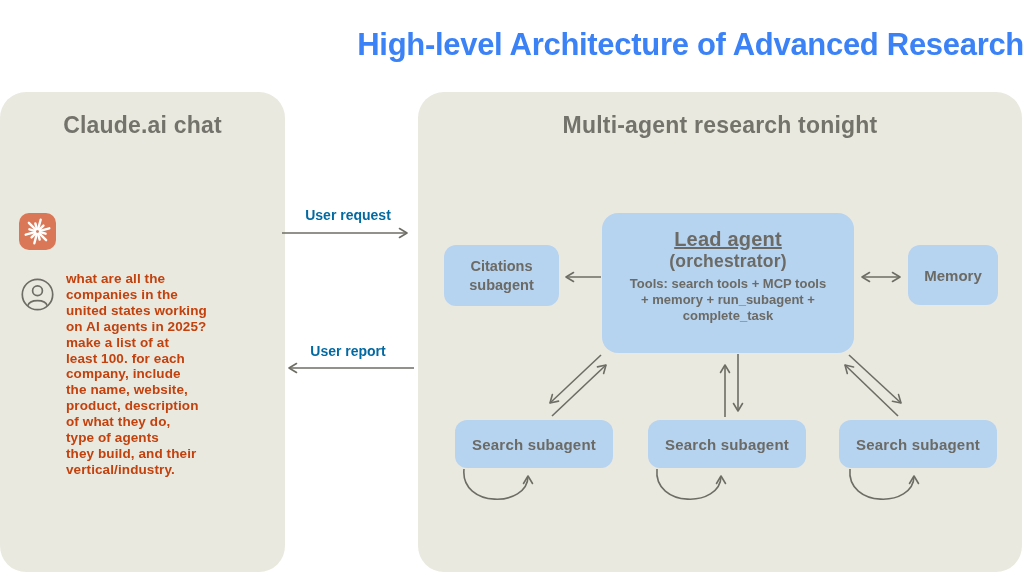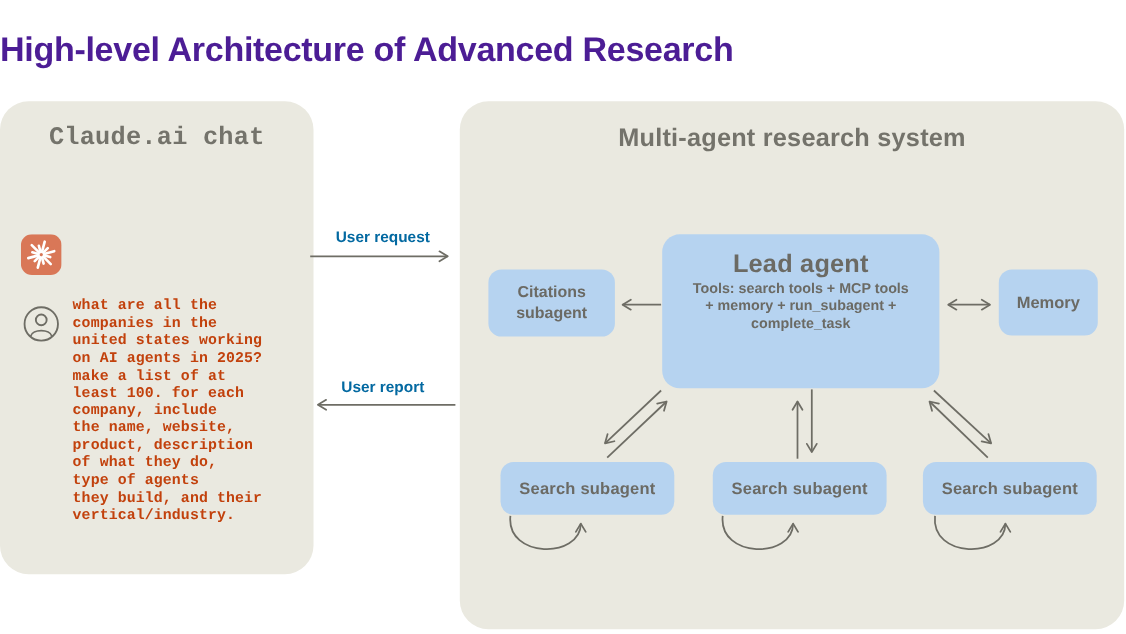--- a/index.html
+++ b/index.html
@@ -3,26 +3,26 @@
 <meta charset="utf-8">
 <style>
   * { margin: 0; padding: 0; box-sizing: border-box; }
   html, body { width: 1024px; height: 576px; background: #ffffff; }
   body { font-family: "Liberation Sans", sans-serif; overflow: hidden; }
 
   .stage { position: relative; width: 1024px; height: 576px; background: #ffffff; }
 
   .page-title {
     position: absolute; top: 27px; left: 0; width: 1024px;
-    text-align: left; font-size: 31px; font-weight: 700;
-    color: #4c1d95; letter-spacing: -0.3px;
+    text-align: right; font-size: 31px; font-weight: 700;
+    color: #3b82f6; letter-spacing: -0.3px;
   }
 
   .panel { position: absolute; background: #eae9e0; border-radius: 26px; }
-  .chat-panel   { left: 0px;   top: 92px; width: 285px; height: 430px; font-family: Liberation Mono, monospace; }
+  .chat-panel   { left: 0px;   top: 92px; width: 285px; height: 480px; }
   .system-panel { left: 418px; top: 92px; width: 604px; height: 480px; }
 
   .panel-title {
     position: absolute; top: 20px; left: 0; width: 100%;
     text-align: center; font-size: 23px; font-weight: 700;
     color: #74736b; letter-spacing: 0.2px;
   }
 
   .preline { white-space: pre-line; }
 
@@ -44,21 +44,21 @@
   }
   .lbl-user-request { left: 278px; top: 207px; }
   .lbl-final-report { left: 278px; top: 343px; }
 
   .node {
     position: absolute; background: #b6d3f0; border-radius: 12px;
     display: flex; flex-direction: column; align-items: center; justify-content: center;
     text-align: center; color: #6b6a64; font-weight: 700;
   }
   .node-lead { left: 602px; top: 213px; width: 252px; height: 140px; border-radius: 16px; justify-content: flex-start; padding-top: 15px; }
-  .lead-title    { font-size: 23px; line-height: 22px; letter-spacing: 0.2px; }
+  .lead-title    { font-size: 20px; line-height: 22px; letter-spacing: 0.2px; text-decoration: underline; }
   .lead-subtitle { font-size: 17.5px; line-height: 22px; letter-spacing: 0.2px; }
   .lead-tools    { margin-top: 4px; font-size: 13px; line-height: 16px; width: 236px; }
 
   .node-citations { left: 444px; top: 245px; width: 115px; height: 61px; font-size: 14.5px; line-height: 19px; padding: 0 10px; }
   .node-memory    { left: 908px; top: 245px; width: 90px;  height: 60px; font-size: 15px; }
   .node-search    { top: 420px; width: 158px; height: 48px; font-size: 15px; letter-spacing: 0.2px; }
   .node-search-1  { left: 455px; }
   .node-search-2  { left: 648px; }
   .node-search-3  { left: 839px; }
 
@@ -114,25 +114,26 @@
 of what they do,
 type of agents
 they build, and their
 vertical/industry.</p>
   </section>
 
   <div class="flow-label lbl-user-request">User request</div>
   <div class="flow-label lbl-final-report">User report</div>
 
   <section class="panel system-panel">
-    <h2 class="panel-title">Multi-agent research system</h2>
+    <h2 class="panel-title">Multi-agent research tonight</h2>
   </section>
 
   <div class="node node-lead">
     <div class="lead-title">Lead agent</div>
+    <div class="lead-subtitle">(orchestrator)</div>
     <div class="lead-tools preline">Tools: search tools + MCP tools
 + memory + run_subagent +
 complete_task</div>
   </div>
 
   <div class="node node-memory">
     <span>Memory</span>
   </div>
 
   <div class="node node-citations">

